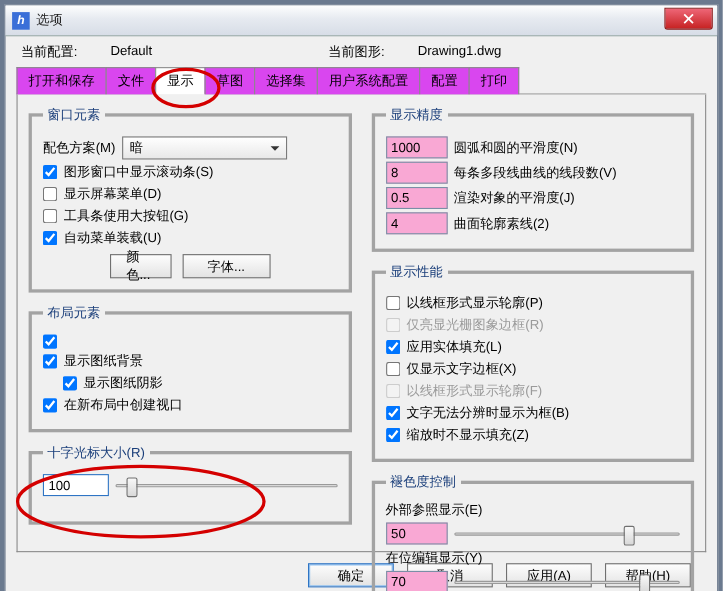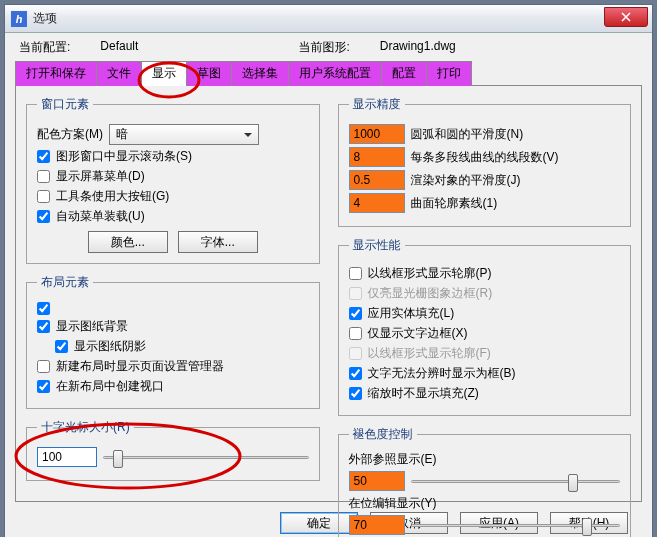--- a/index.html
+++ b/index.html
@@ -12,32 +12,32 @@
   .closebtn svg { width: 10px; height: 10px; }
   .content { padding: 6px 10px 10px; }
   .toprow { display: flex; gap: 40px; margin-bottom: 4px; padding-left: 4px; }
   .toprow .pair { display: flex; gap: 30px; }
   .tabs { display: flex; border-bottom: 1px solid #8a8a8a; }
   .tab { padding: 3px 10px; border: 1px solid #8a8a8a; border-bottom: none; background: #d946ef; margin-right: -1px; position: relative; top: 1px; }
   .tab.active { background: #fff; border-bottom: 1px solid #fff; }
   .panel { border: 1px solid #8a8a8a; border-top: none; background: #f0f0f0; padding: 10px 10px 14px; height: 416px; position: relative; }
   .cols { display: flex; gap: 18px; height: 100%; }
   .col { flex: 1; display: flex; flex-direction: column; }
-  fieldset { border: 1px solid #a3a3a3; margin: 0 0 10px 0; padding: 8px 10px 10px; }
+  fieldset { border: 3px solid #a3a3a3; margin: 0 0 10px 0; padding: 8px 10px 10px; }
   legend { padding: 0 4px; color: #1a3e7a; }
   .row { display: flex; align-items: center; margin: 3px 0; gap: 6px; }
   .chk { display: flex; align-items: center; gap: 6px; margin: 3px 0; }
   input[type=checkbox] { width: 13px; height: 13px; margin: 0; }
   .disabled { color: #9a9a9a; }
   .select { width: 150px; height: 21px; border: 1px solid #7a7a7a; background: linear-gradient(#fff,#e8e8e8); display: inline-flex; align-items: center; padding: 0 6px; position: relative; }
   .select::after { content: ""; position: absolute; right: 6px; top: 8px; border: 4px solid transparent; border-top-color: #333; }
   .btn { height: 22px; padding: 0 14px; border: 1px solid #707070; background: linear-gradient(#fdfdfd,#e3e3e3); display: inline-flex; align-items: center; justify-content: center; }
   .btn.default { border: 1px solid #2e74c4; box-shadow: 0 0 0 1px #8fc0ef inset; }
   .btnrow { display: flex; gap: 10px; justify-content: center; margin-top: 6px; }
-  .numbox { width: 56px; height: 20px; border: 1px solid #7a8fa6; background: #f97316; padding: 0 4px; display: inline-flex; align-items: center; }
+  .numbox { width: 56px; height: 20px; border: 1px solid #7a8fa6; background: #f9a8d4; padding: 0 4px; display: inline-flex; align-items: center; }
   .txtbox { width: 60px; height: 20px; border: 1px solid #2e74c4; background: #fff; padding: 0 4px; display: inline-flex; align-items: center; }
   .slider { flex: 1; height: 20px; position: relative; }
   .track { position: absolute; left: 0; right: 0; top: 9px; height: 3px; background: #d8d8d8; border: 1px solid #9a9a9a; border-radius: 2px; }
   .thumb { position: absolute; top: 3px; width: 10px; height: 18px; background: linear-gradient(#f8f8f8,#d8d8d8); border: 1px solid #707070; border-radius: 2px; }
   .bottombar { display: flex; gap: 12px; justify-content: flex-end; padding: 10px 14px; }
   .bottombar .btn { width: 78px; }
   .annot { position: absolute; pointer-events: none; }
 </style>
 </head>
 <body>
@@ -98,41 +98,37 @@
               </label>
             <label class="chk">
                 <input type="checkbox" style="">
                 <span>工具条使用大按钮(G)</span>
               </label>
             <label class="chk">
                 <input type="checkbox" checked="" style="">
                 <span>自动菜单装载(U)</span>
               </label>
             <div class="btnrow">
-              <div class="btn" style="width:80px">颜色...</div>
+              <div class="btn" style="width:56px">颜色...</div>
               <div class="btn" style="width:80px">字体...</div>
             </div>
           </fieldset>
 
           <fieldset>
             <legend>布局元素</legend>
             <label class="chk">
                 <input type="checkbox" checked="" style="">
               </label>
             <label class="chk">
                 <input type="checkbox" checked="" style="">
                 <span>显示图纸背景</span>
               </label>
             <label class="chk" style="margin-left:18px">
                 <input type="checkbox" checked="" style="">
                 <span>显示图纸阴影</span>
-              </label>
-            <label class="chk">
-                <input type="checkbox" style="">
-                <span>新建布局时显示页面设置管理器</span>
               </label>
             <label class="chk">
                 <input type="checkbox" checked="" style="">
                 <span>在新布局中创建视口</span>
               </label>
           </fieldset>
 
           <fieldset style="flex:1">
             <legend>十字光标大小(R)</legend>
             <div class="row">
@@ -165,21 +161,21 @@
             <div class="row">
                 <div class="numbox">
                   <span>0.5</span>
                 </div>
                 <span>渲染对象的平滑度(J)</span>
               </div>
             <div class="row">
                 <div class="numbox">
                   <span>4</span>
                 </div>
-                <span>曲面轮廓素线(1)</span>
+                <span>曲面轮廓素线(2)</span>
               </div>
           </fieldset>
 
           <fieldset>
             <legend>显示性能</legend>
             <label class="chk">
                 <input type="checkbox" style="">
                 <span>以线框形式显示轮廓(P)</span>
               </label>
             <label class="chk disabled">

